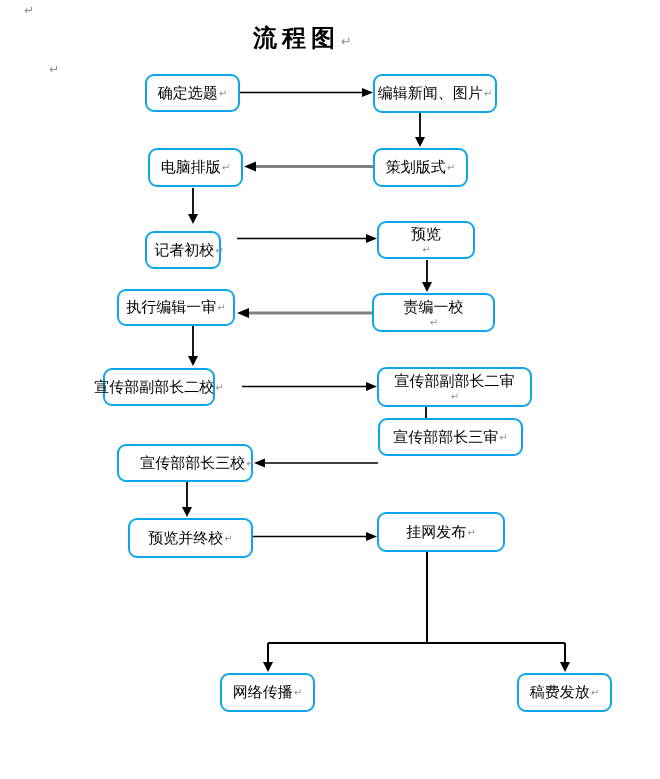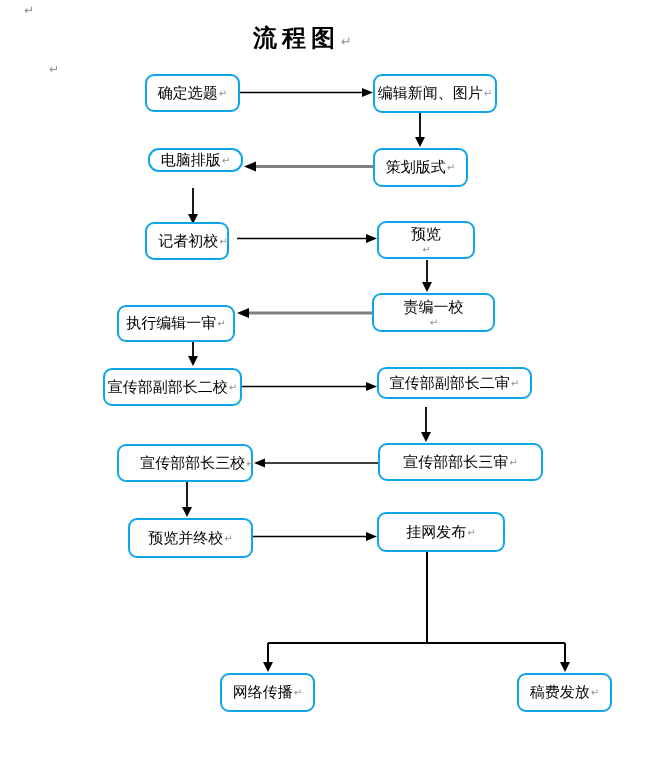--- a/index.html
+++ b/index.html
@@ -130,66 +130,66 @@
 <div class="node" style="left:145px;top:74px;width:95px;height:38px;">
     <span>确定选题</span>
     <span class="rm">↵</span>
   </div>
 
 <div class="node" style="left:373px;top:74px;width:124px;height:39px;">
     <span>编辑新闻、图片</span>
     <span class="rm">↵</span>
   </div>
 
-<div class="node" style="left:148px;top:148px;width:95px;height:24px;border-radius:11px;">
+<div class="node" style="left:148px;top:148px;width:95px;height:39px;">
     <span>电脑排版</span>
     <span class="rm">↵</span>
   </div>
 
 <div class="node" style="left:373px;top:148px;width:95px;height:39px;">
     <span>策划版式</span>
     <span class="rm">↵</span>
   </div>
 
-<div class="node" style="left:145px;top:222px;width:84px;height:38px;padding-left:12px;">
+<div class="node" style="left:145px;top:231px;width:76px;height:38px;padding-left:12px;">
     <span>记者初校</span>
     <span class="rm">↵</span>
   </div>
 
 <div class="node" style="left:377px;top:221px;width:98px;height:38px;flex-direction:column;">
     <span>预览</span>
     <span class="rm">↵</span>
   </div>
 
-<div class="node" style="left:117px;top:305px;width:118px;height:37px;">
+<div class="node" style="left:117px;top:289px;width:118px;height:37px;">
     <span>执行编辑一审</span>
     <span class="rm">↵</span>
   </div>
 
 <div class="node" style="left:372px;top:293px;width:123px;height:39px;flex-direction:column;">
     <span>责编一校</span>
     <span class="rm">↵</span>
   </div>
 
-<div class="node" style="left:103px;top:368px;width:139px;height:38px;">
+<div class="node" style="left:103px;top:368px;width:112px;height:38px;">
     <span>宣传部副部长二校</span>
     <span class="rm">↵</span>
   </div>
 
-<div class="node" style="left:377px;top:367px;width:155px;height:32px;">
+<div class="node" style="left:377px;top:367px;width:155px;height:40px;flex-direction:column;">
     <span>宣传部副部长二审</span>
     <span class="rm">↵</span>
   </div>
 
 <div class="node" style="left:117px;top:444px;width:136px;height:38px;padding-left:25px;">
     <span>宣传部部长三校</span>
     <span class="rm">↵</span>
   </div>
 
-<div class="node" style="left:378px;top:443px;width:165px;height:38px;align-items:center;">
+<div class="node" style="left:378px;top:418px;width:145px;height:38px;align-items:center;">
     <span>宣传部部长三审</span>
     <span class="rm">↵</span>
   </div>
 
 <div class="node" style="left:128px;top:518px;width:125px;height:40px;">
     <span>预览并终校</span>
     <span class="rm">↵</span>
   </div>
 
 <div class="node" style="left:377px;top:512px;width:128px;height:40px;">

